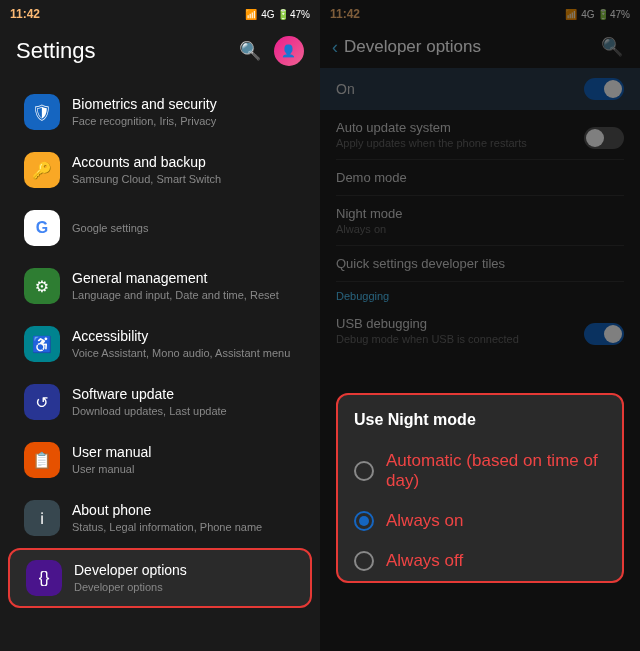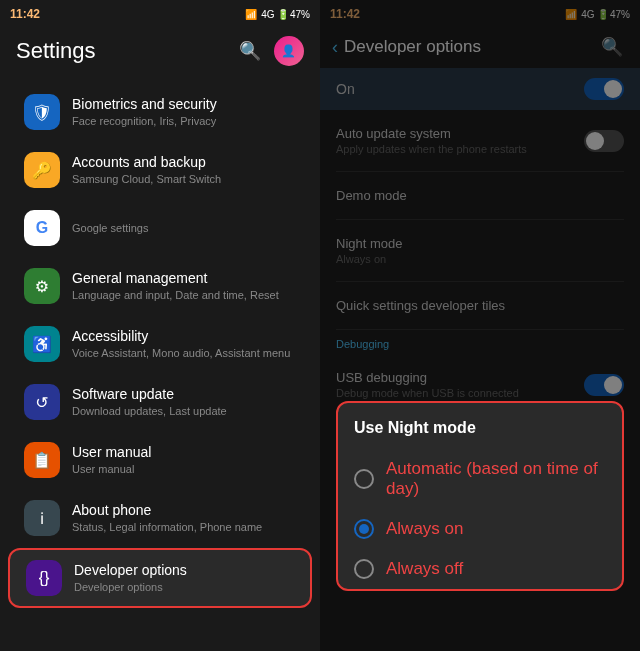--- a/index.html
+++ b/index.html
@@ -215,23 +215,23 @@
       background: #fff;
       border-radius: 50%;
       position: absolute;
       top: 2px;
       transition: left 0.2s;
     }
     .toggle-on .toggle-knob { left: 20px; }
     .toggle-off .toggle-knob { left: 2px; }
 
     .dev-item {
-      padding: 16px 16px;
-      display: flex;
-      align-items: center;
+      padding: 10px 16px;
+      display: flex;
+      align-items: flex-end;
       justify-content: space-between;
       cursor: pointer;
     }
     .dev-item-text {}
     .dev-item-title {
       color: #ccc;
       font-size: 13px;
     }
     .dev-item-subtitle {
       color: #666;
@@ -255,21 +255,21 @@
       height: 651px;
       background: rgba(0,0,0,0.5);
       display: flex;
       align-items: flex-end;
       padding-bottom: 60px;
       z-index: 10;
     }
     .dialog-box {
       background: #2a2a2a;
       border-radius: 12px;
-      margin: 0 16px;
+      margin: 8px 16px;
       width: 100%;
       border: 2px solid #e53935;
       overflow: hidden;
     }
     .dialog-title {
       color: #fff;
       font-size: 16px;
       font-weight: 600;
       padding: 16px 16px 12px 16px;
     }

